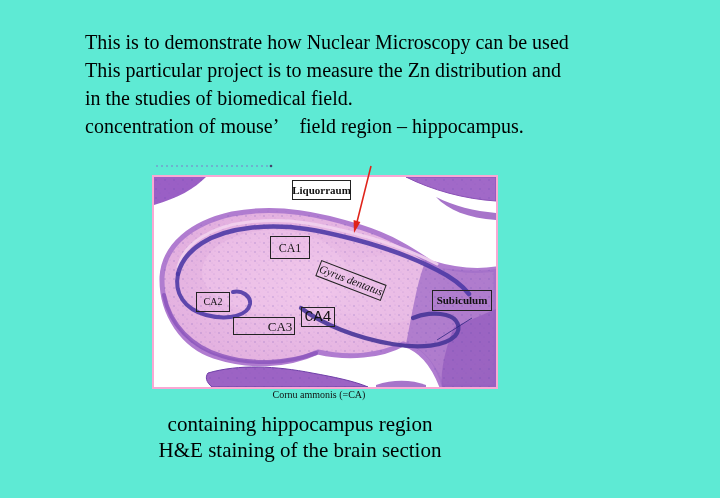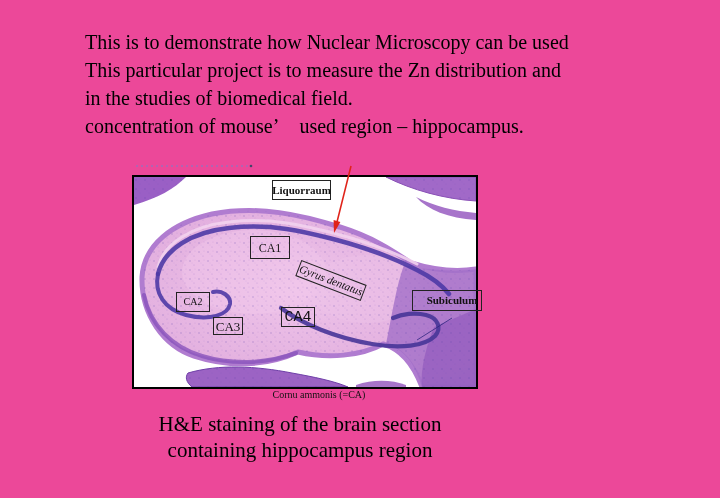--- a/index.html
+++ b/index.html
@@ -1,59 +1,59 @@
 <!DOCTYPE html>
 <html><head>
 <meta charset="utf-8">
 <style>
   html,body{margin:0;padding:0;background:#fff;}
   .slide{
-    position:relative;width:720px;height:498px;background:#ec4899;overflow:hidden;
+    position:relative;width:720px;height:498px;background:#5eead4;overflow:hidden;
     font-family:"Liberation Serif","DejaVu Serif",serif;color:#000;
   }
   .intro{position:absolute;left:85px;top:28px;width:580px;font-size:20px;line-height:28px;}
   .intro .line{white-space:pre;}
   .figure-frame{
-    position:absolute;left:132px;top:175px;width:342px;height:210px;
-    border:2px solid #000000;background:#fff;
+    position:absolute;left:152px;top:175px;width:342px;height:210px;
+    border:2px solid #f9a8d4;background:#fff;
   }
   .tissue-svg{position:absolute;left:0;top:0;width:342px;height:210px;display:block;}
   .lbl{
     position:absolute;border:1px solid #222;color:#111;background:transparent;
     display:flex;align-items:center;justify-content:center;
     font-family:"Liberation Serif","DejaVu Serif",serif;line-height:1;
   }
   .lbl-liquorraum{left:138px;top:3px;width:57px;height:18px;font-size:11px;font-weight:bold;background:#fff;}
   .lbl-ca1{left:116px;top:59px;width:38px;height:21px;font-size:12px;}
   .lbl-ca2{left:42px;top:115px;width:32px;height:18px;font-size:10px;}
-  .lbl-ca3{left:79px;top:140px;width:28px;height:16px;font-size:13px;}
+  .lbl-ca3{left:79px;top:140px;width:28px;height:16px;font-size:13px;padding-left:32px;}
   .lbl-ca4{left:147px;top:130px;width:32px;height:18px;font-size:15px;font-family:Liberation Mono, monospace;}
   .lbl-gyrus{left:162px;top:95px;width:68px;height:15px;font-size:11px;font-style:italic;
     transform:rotate(21deg);transform-origin:center;}
-  .lbl-subiculum{left:278px;top:113px;width:58px;height:19px;font-size:11px;font-weight:bold;padding-left:10px;}
+  .lbl-subiculum{left:278px;top:113px;width:58px;height:19px;font-size:11px;font-weight:bold;}
   .overlay-svg{position:absolute;left:-2px;top:-37px;width:346px;height:247px;pointer-events:none;}
   .fig-caption{
     position:absolute;left:146px;top:389px;width:346px;text-align:center;
     font-size:10px;color:#111;
   }
   .footer-caption{
     position:absolute;left:110px;top:411px;width:380px;text-align:center;
     font-size:21px;line-height:26px;color:#000;
   }
 </style>
 </head>
 <body>
 
 <div class="slide">
 
   <div class="intro">
     <div class="line">This is to demonstrate how Nuclear Microscopy can be used</div>
     <div class="line">This particular project is to measure the Zn distribution and</div>
     <div class="line">in the studies of biomedical field.</div>
-    <div class="line">concentration of mouse’ used region – hippocampus.</div>
+    <div class="line">concentration of mouse’ field region – hippocampus.</div>
   </div>
 
   <div class="figure-frame">
 
     <svg class="tissue-svg" viewBox="0 0 342 210" preserveAspectRatio="none" aria-hidden="true">
       <defs>
         <radialGradient id="pinkGrad" cx="45%" cy="45%" r="75%">
           <stop offset="0%" stop-color="#efc5ea"></stop>
           <stop offset="70%" stop-color="#e2aede"></stop>
           <stop offset="100%" stop-color="#d49fd4"></stop>
@@ -118,17 +118,17 @@
       <path d="M2,-9 L114,-9" stroke="#7d7dc8" stroke-width="1" stroke-dasharray="2 3" fill="none"></path>
       <circle cx="117" cy="-9" r="1.3" fill="#44446a"></circle>
       <line x1="217" y1="-9" x2="203" y2="47" stroke="#e0231a" stroke-width="1.6"></line>
       <polygon points="200,58 206.4,46.9 199.6,45.1" fill="#e0231a"></polygon>
     </svg>
   </div>
 
   <div class="fig-caption">Cornu ammonis (=CA)</div>
 
   <div class="footer-caption">
+    <div>containing hippocampus region</div>
     <div>H&amp;E staining of the brain section</div>
-    <div>containing hippocampus region</div>
   </div>
 
 </div>
 
 </body></html>

